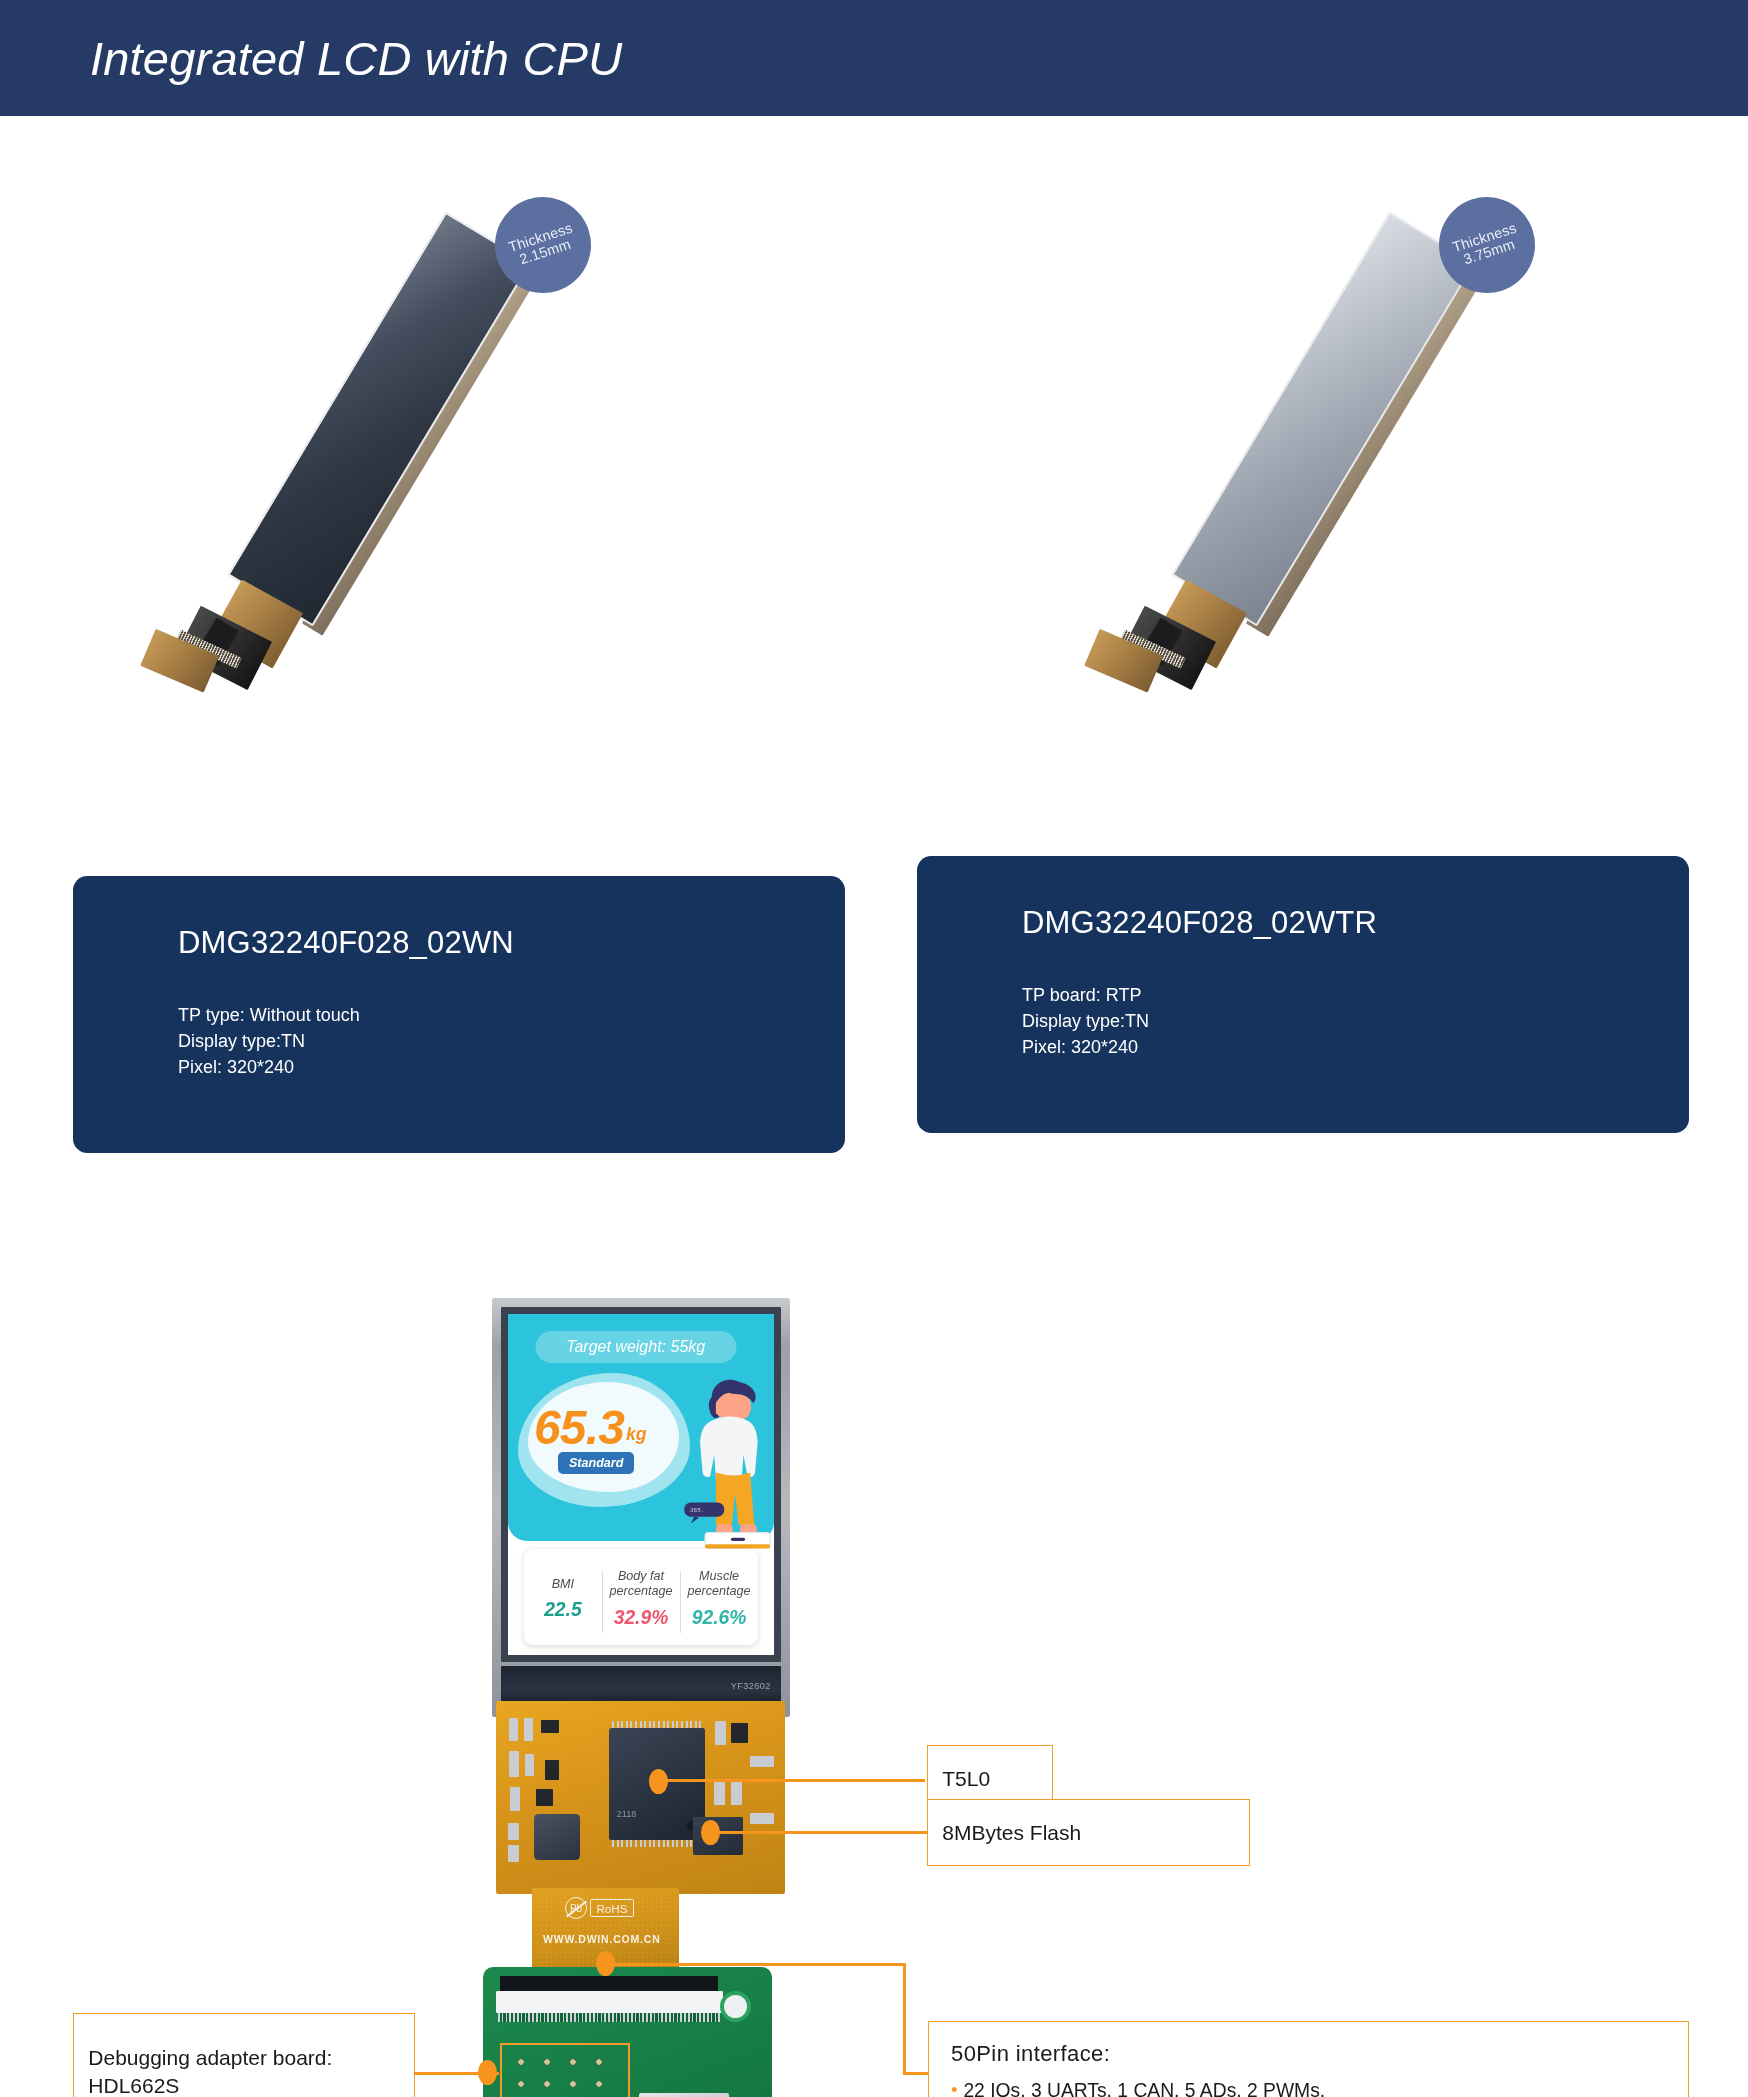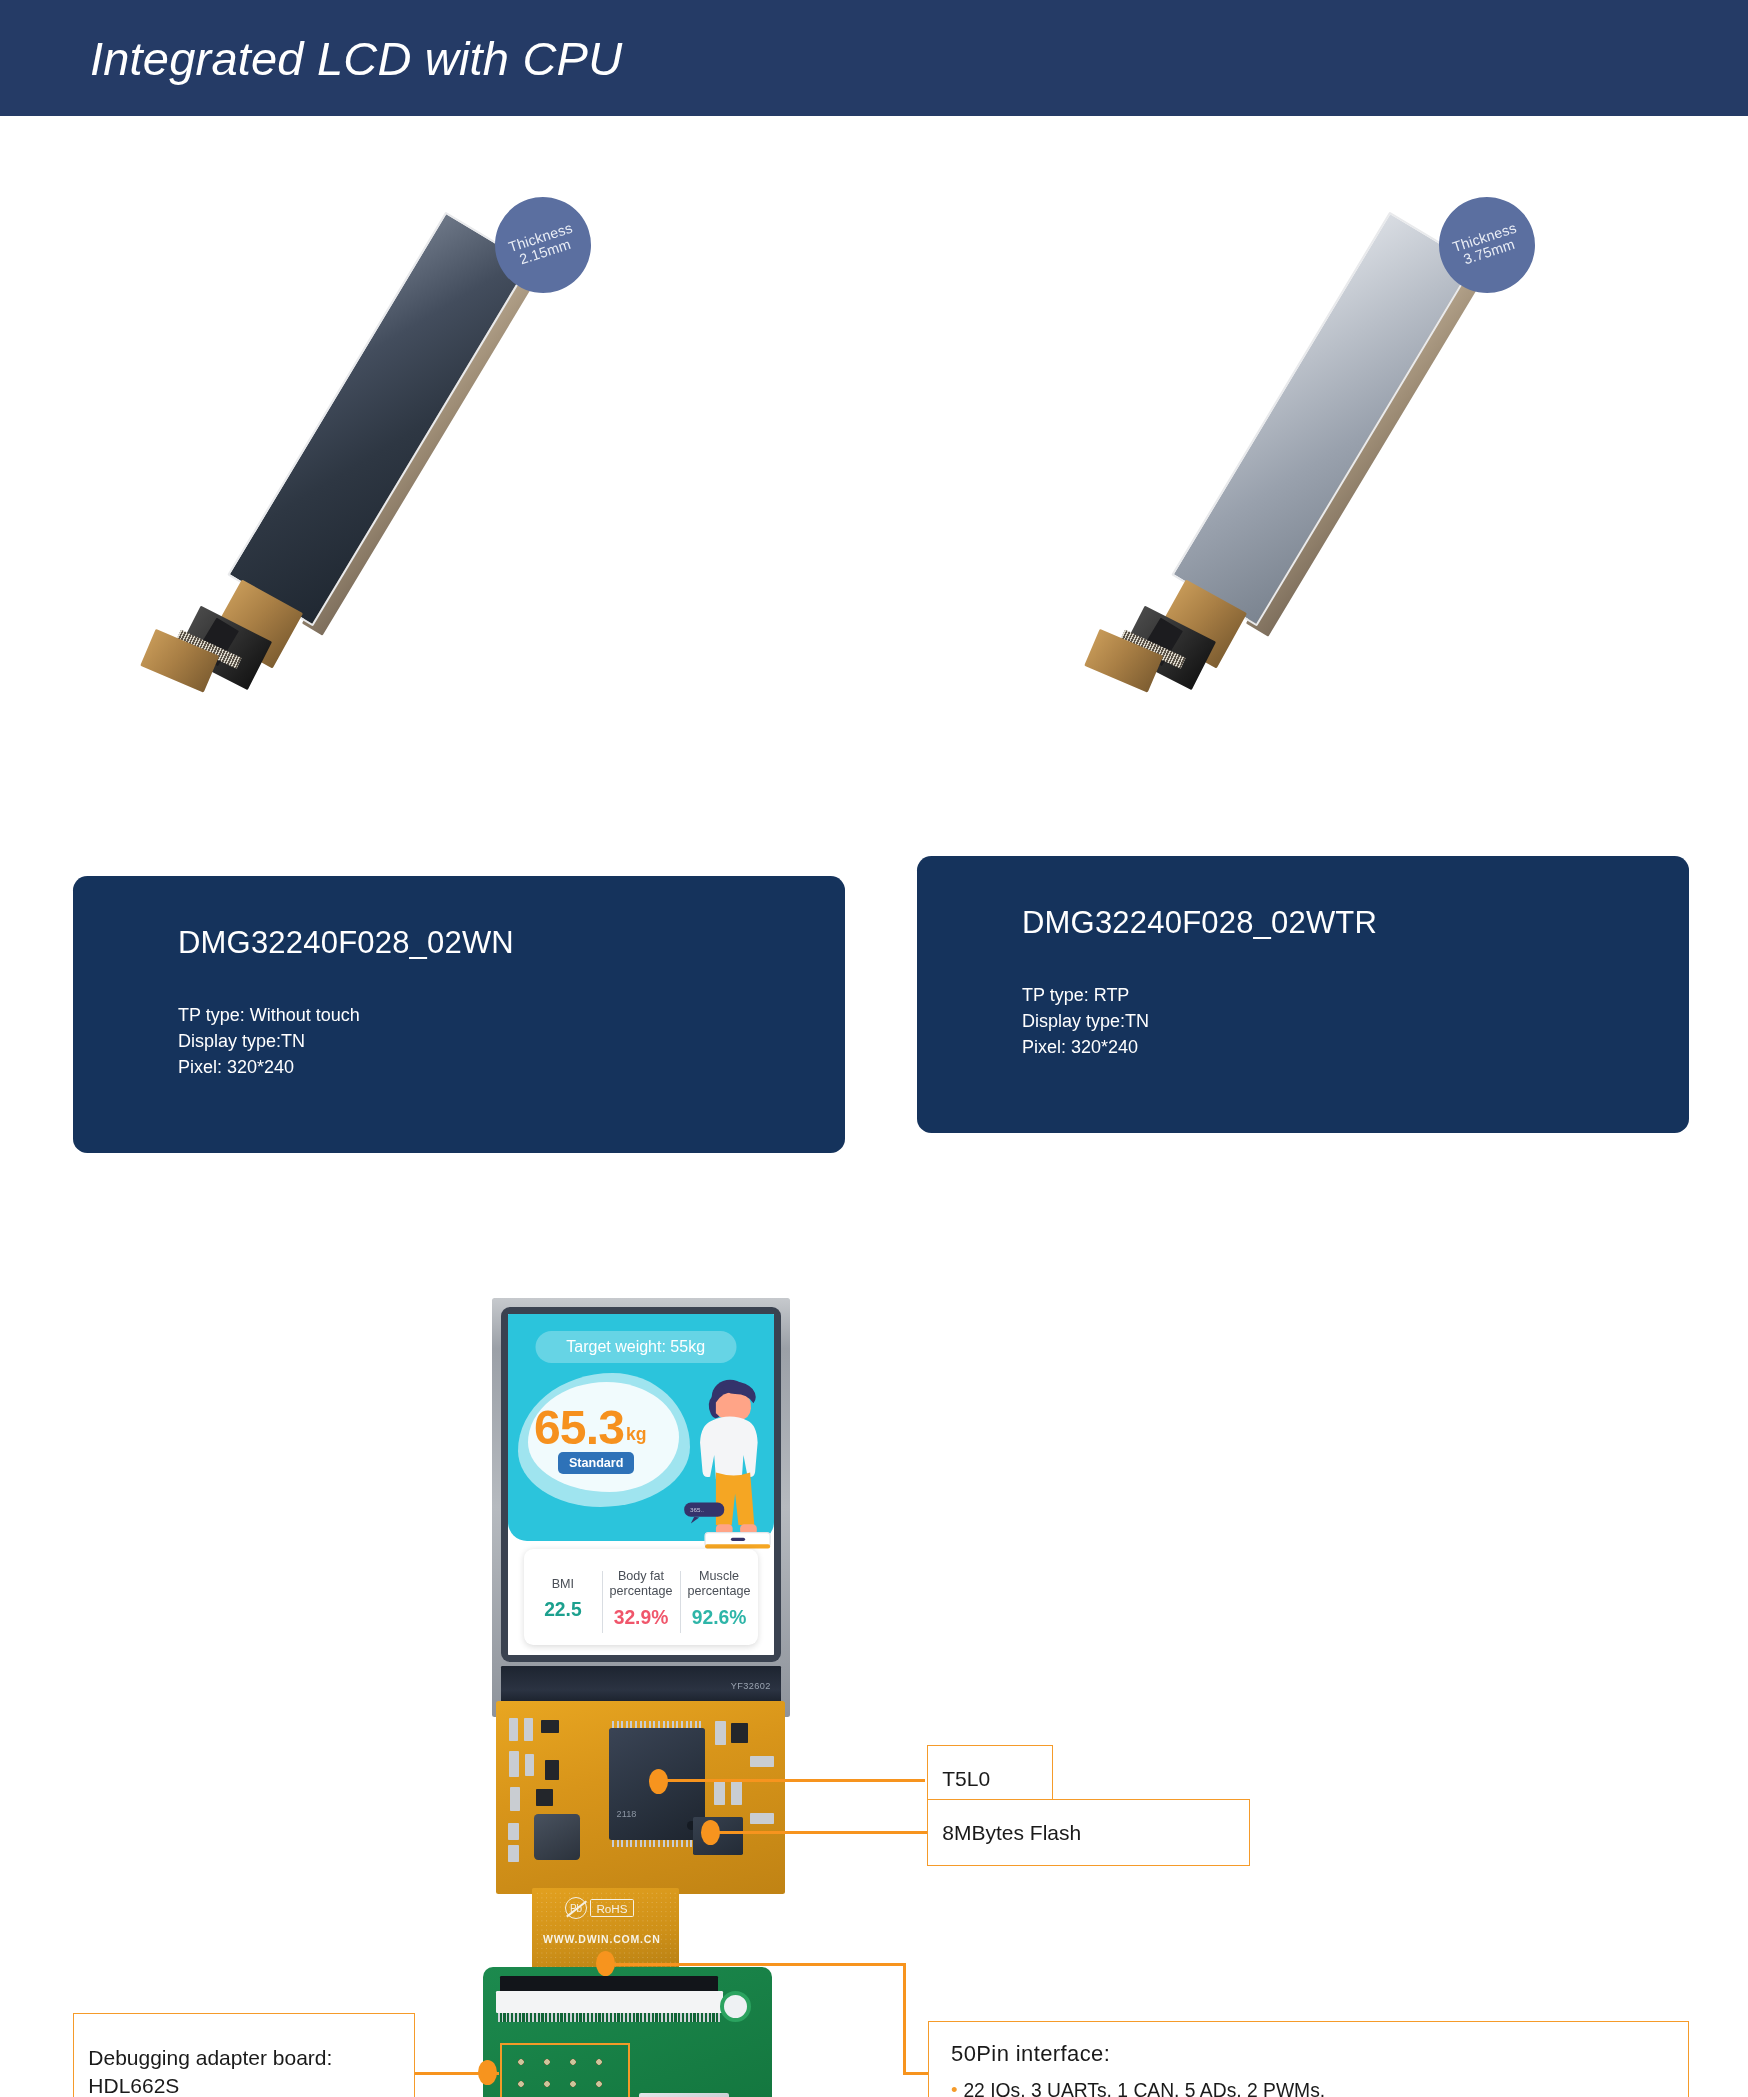--- a/index.html
+++ b/index.html
@@ -100,21 +100,21 @@
   #screen-module {
     position:absolute; left:492px; top:31px; width:298px; height:419px;
   }
   #screen-outer {
     position:absolute; inset:0;
     background: linear-gradient(180deg,#c6c9cd 0%,#9ba0a7 12%,#b6babf 50%,#8e939b 100%);
     border-radius:2.5px;
   }
   #screen-bezel {
     position:absolute; left:9.2px; top:9.2px; right:9.2px; bottom:55px;
-    background:#3a4250; border-radius:9px;
+    background:#3a4250; border-radius:1px;font-style:italic;
   }
   #screen-lcd {
     position:absolute; left:6.7px; top:6.7px; right:6.7px; bottom:6.7px;
     background:#ffffff; overflow:hidden; border-radius:0.8px;
   }
   #screen-top-area {
     position:absolute; left:0; top:0; width:100%; height:227px;
     background:#2BC4DC;
     border-bottom-left-radius:19px; border-bottom-right-radius:19px;
   }
@@ -365,21 +365,21 @@
   <div class="sc-lines">
     <div>TP type: Without touch</div>
     <div>Display type:TN</div>
     <div>Pixel: 320*240</div>
   </div>
 </div>
 
 <div class="spec-card" style="left:917px; top:856px; width:772px; height:277px;">
   <div class="sc-model">DMG32240F028_02WTR</div>
   <div class="sc-lines">
-    <div>TP type: RTP</div>
+    <div>TP board: RTP</div>
     <div>Display type:TN</div>
     <div>Pixel: 320*240</div>
   </div>
 </div>
 
 <div id="diagram">
 
   <div id="screen-module">
     <div id="screen-outer"></div>
     <div id="screen-bezel">

